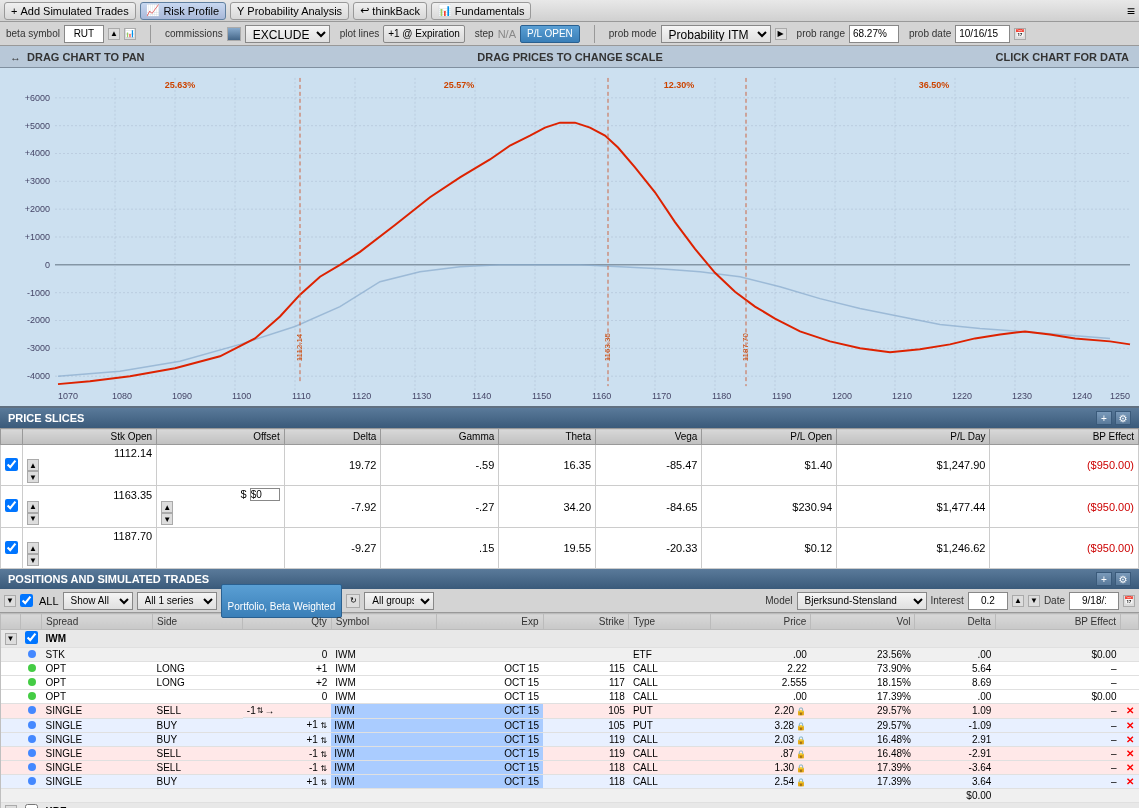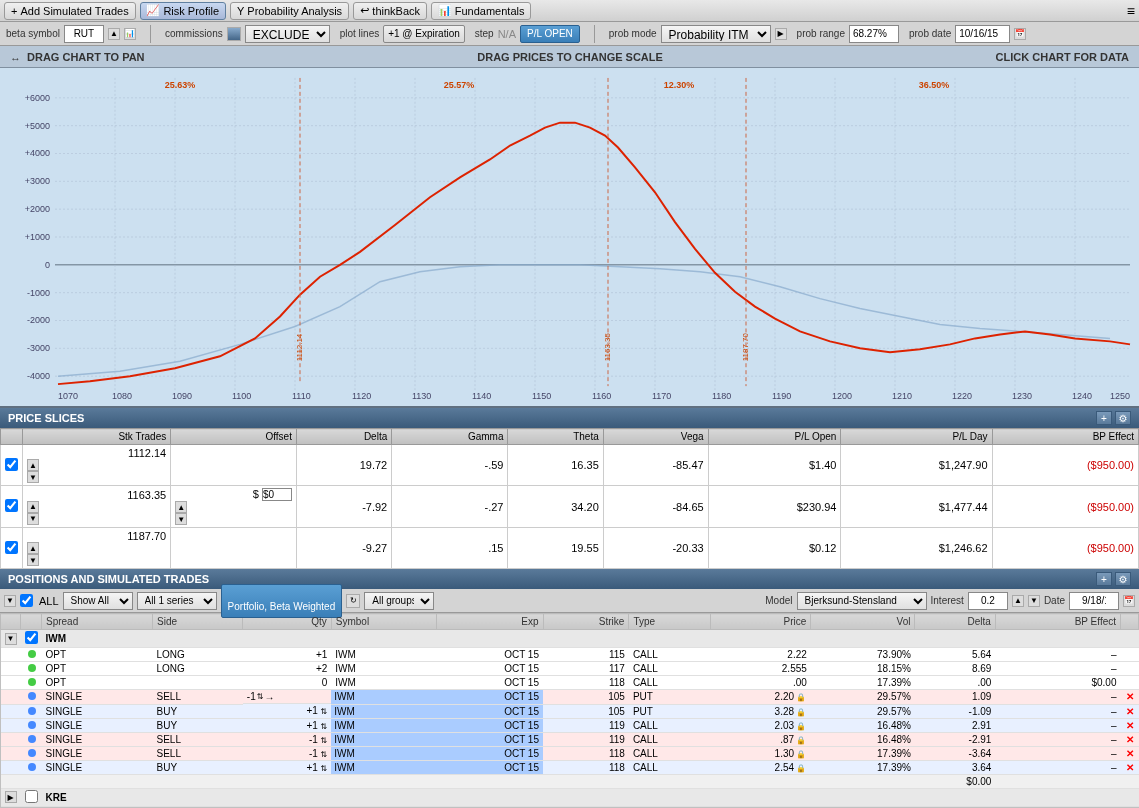--- a/index.html
+++ b/index.html
@@ -309,21 +309,21 @@
   <div class="section-header-right">
     <button class="section-btn">+</button>
     <button class="section-btn">⚙</button>
   </div>
 </div>
 <div>
   <table class="data-table">
     <thead>
       <tr>
         <th class="left" style="width:12px;"></th>
-        <th>Stk Trades</th>
+        <th>Stk Open</th>
         <th>Offset</th>
         <th>Delta</th>
         <th>Gamma</th>
         <th>Theta</th>
         <th>Vega</th>
         <th>P/L Open</th>
         <th>P/L Day</th>
         <th>BP Effect</th>
       </tr>
     </thead>
@@ -442,20 +442,36 @@
     <tbody>
 
       <tr class="group-row">
         <td>
             <button class="btn-mini">▼</button>
           </td>
         <td><input type="checkbox" checked="" style=""></td>
         <td colspan="12" class="left"><strong>IWM</strong></td>
       </tr>
 
+      <tr class="stk-row">
+        <td></td>
+        <td><span class="dot dot-blue"></span></td>
+        <td class="left">STK</td>
+        <td class="left"></td>
+        <td>0</td>
+        <td class="left">IWM</td>
+        <td></td>
+        <td></td>
+        <td class="left">ETF</td>
+        <td>.00</td>
+        <td>23.56%</td>
+        <td>.00</td>
+        <td>$0.00</td>
+        <td></td>
+      </tr>
 
       <tr class="opt-row">
         <td></td>
         <td><span class="dot dot-green"></span></td>
         <td class="left">OPT</td>
         <td class="left">LONG</td>
         <td>+1</td>
         <td class="left">IWM</td>
         <td>OCT 15</td>
         <td>115</td>

